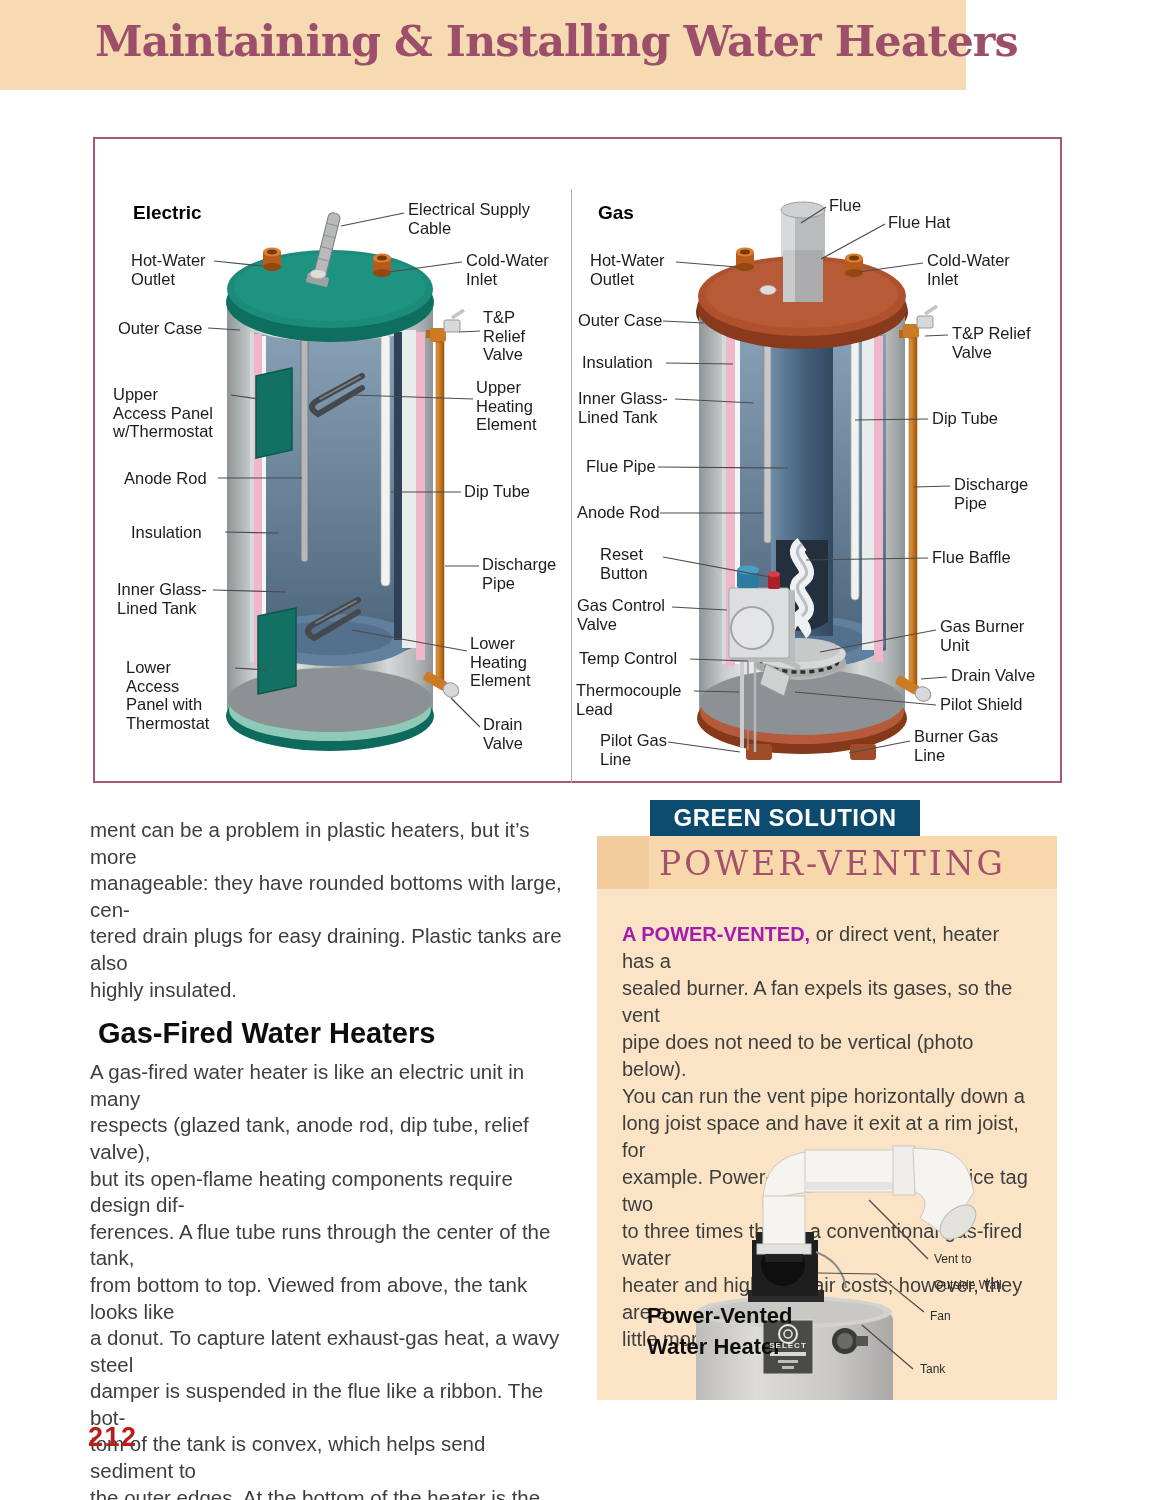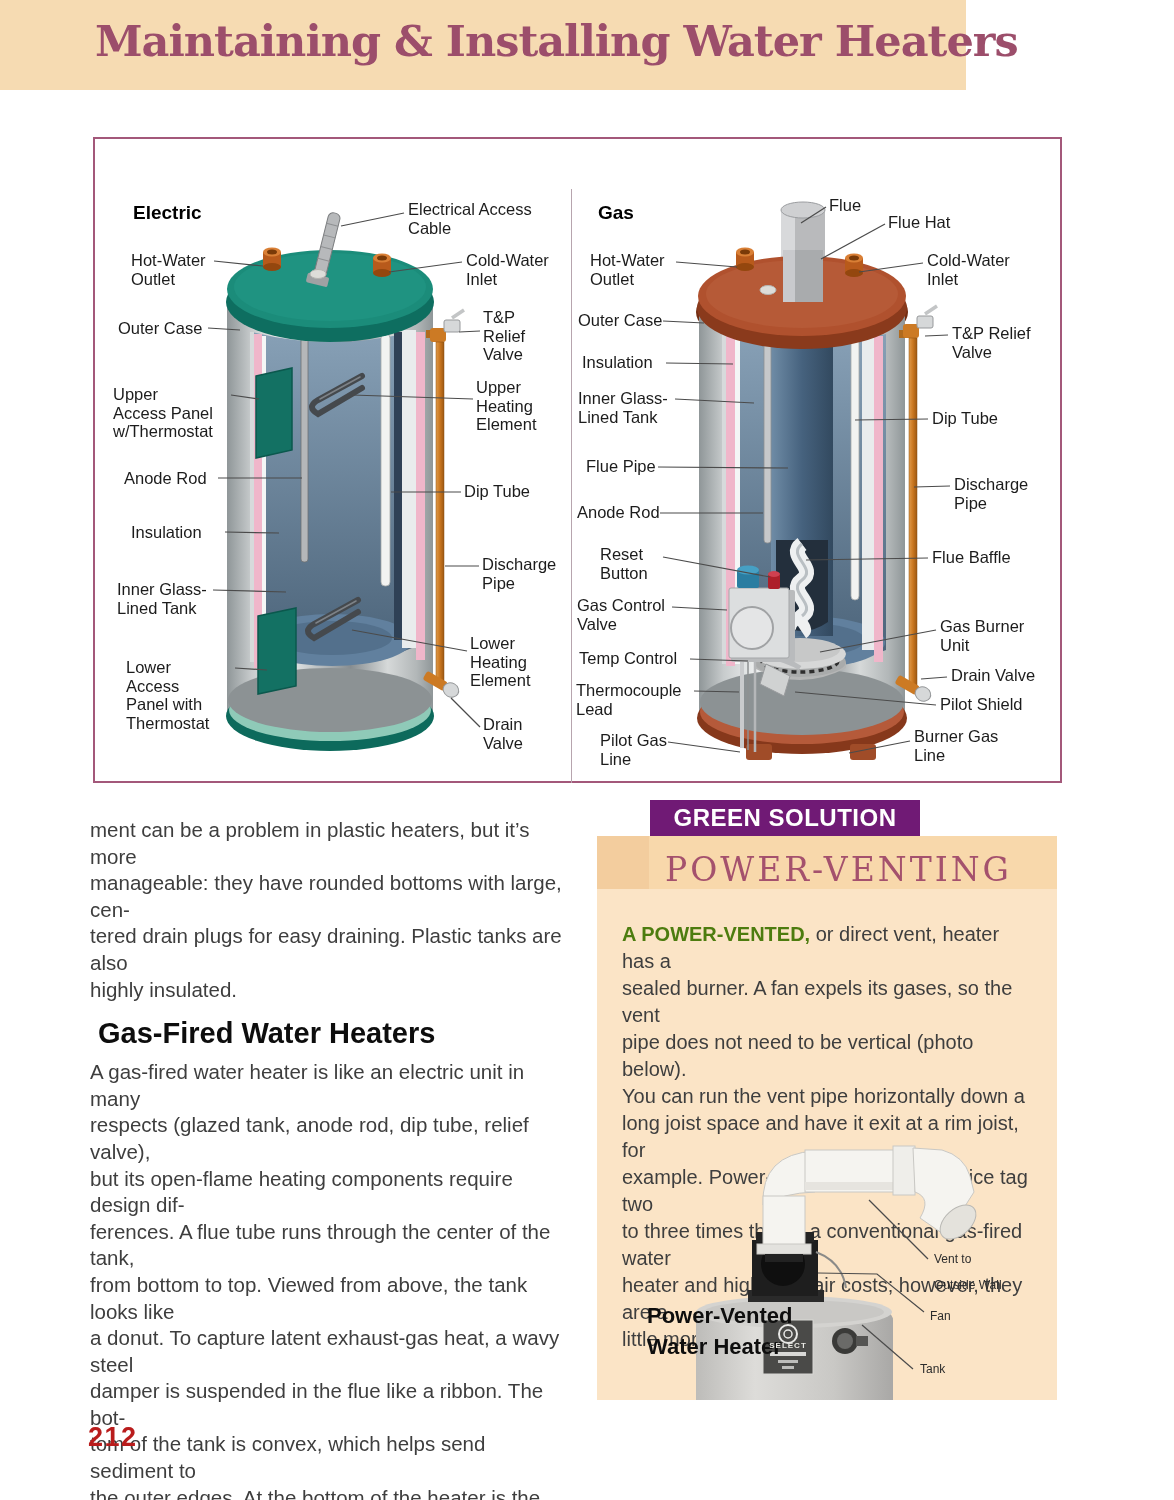--- a/index.html
+++ b/index.html
@@ -22,31 +22,31 @@
   .ld{stroke:#4b4b4b;stroke-width:1.2;fill:none;}
   
   .lbl{position:absolute;z-index:6;font-size:16.5px;line-height:18.5px;color:#1c1c1c;
         white-space:pre-line;}
   .lbl-b{position:absolute;z-index:6;font-weight:bold;font-size:19px;color:#000;}
   
   .left-col{position:absolute;left:90px;top:817px;width:478px;z-index:3;}
   .body-text{margin:0;font-size:20.5px;line-height:26.6px;color:#3e3e3e;white-space:pre-line;}
   .left-col h2{margin:15px 0 10px 8px;font-size:29px;line-height:31px;color:#0d0d0d;}
   
-  .green-banner{position:absolute;left:650px;top:800px;width:270px;height:36px;background:#701a75;
+  .green-banner{position:absolute;left:650px;top:800px;width:270px;height:36px;background:#0c4a6e;
         color:#fff;font-weight:bold;font-size:24px;line-height:36px;text-align:center;
         letter-spacing:.5px;z-index:2;}
   .pv-titleband{position:absolute;left:597px;top:836px;width:460px;height:53px;background:#f8d8ab;z-index:1;}
   .pv-accent{position:absolute;left:597px;top:836px;width:52px;height:53px;background:#f3cd9e;z-index:2;}
-  .pv-title{position:absolute;left:659px;top:844px;margin:6px;font-family:"DejaVu Serif",serif;
+  .pv-title{position:absolute;left:659px;top:844px;margin:0;font-family:"DejaVu Serif",serif;
         font-weight:normal;font-size:33px;letter-spacing:3px;color:#a4516d;z-index:3;white-space:nowrap;}
   .pv-panel{position:absolute;left:597px;top:889px;width:460px;height:511px;background:#fbe4c6;z-index:1;}
   .pv-body{position:absolute;left:622px;top:921px;width:410px;margin:0;font-size:20px;
         line-height:27px;color:#3e3e3e;z-index:3;}
-  .pv-body strong{color:#4d7c0f;}
+  .pv-body strong{color:#a21caf;}
   .pv-body span{white-space:pre-line;}
   .pv-caption{position:absolute;left:647px;top:1280px;font-weight:bold;font-size:22px;
         line-height:31px;color:#0e0e0e;white-space:pre-line;z-index:6;margin-top:20px;}
   .photo-lbl{position:absolute;z-index:6;font-size:12px;line-height:26px;color:#2c2c2c;white-space:pre-line;}
   .badge-text{position:absolute;left:764px;top:1341px;width:48px;text-align:center;font-size:8px;
         font-weight:bold;letter-spacing:1px;color:#e9e9e4;z-index:6;}
   
   .pagenum{position:absolute;left:88px;top:1422px;font-weight:bold;font-size:27px;
         letter-spacing:1.5px;color:#b91c1c;z-index:3;}
 </style>
@@ -331,21 +331,21 @@
       </g>
     </g>
     <g>
       <line class="ld" x1="869" y1="1200" x2="928" y2="1259"></line>
       <polyline class="ld" points="818,1273 877,1274 924,1312"></polyline>
       <line class="ld" x1="862" y1="1325" x2="913" y2="1369"></line>
     </g>
   </svg>
 
   <div class="lbl-b" style="left:133px;top:202px">Electric</div>
-  <div class="lbl" style="left:408px;top:200px">Electrical Access
+  <div class="lbl" style="left:408px;top:200px">Electrical Supply
 Cable</div>
   <div class="lbl" style="left:131px;top:251px">Hot-Water
 Outlet</div>
   <div class="lbl" style="left:466px;top:251px">Cold-Water
 Inlet</div>
   <div class="lbl" style="left:118px;top:319px">Outer Case</div>
   <div class="lbl" style="left:483px;top:308px">T&amp;P
 Relief
 Valve</div>
   <div class="lbl" style="left:113px;top:385px">Upper

